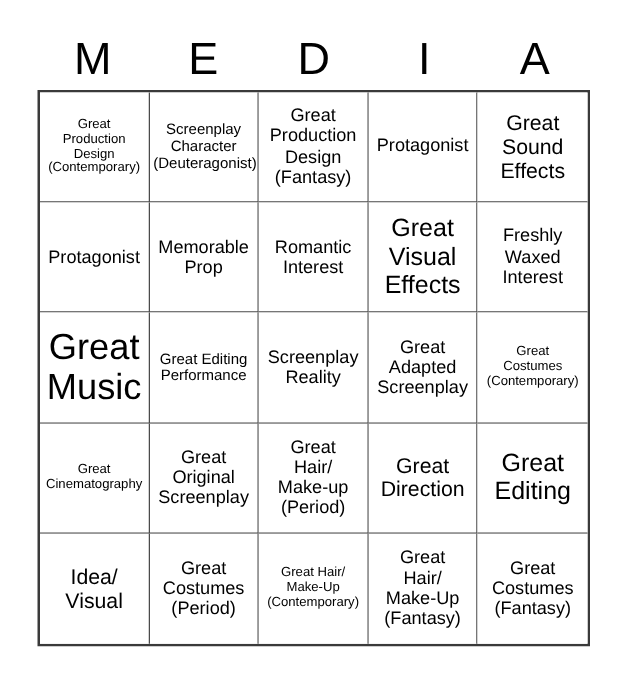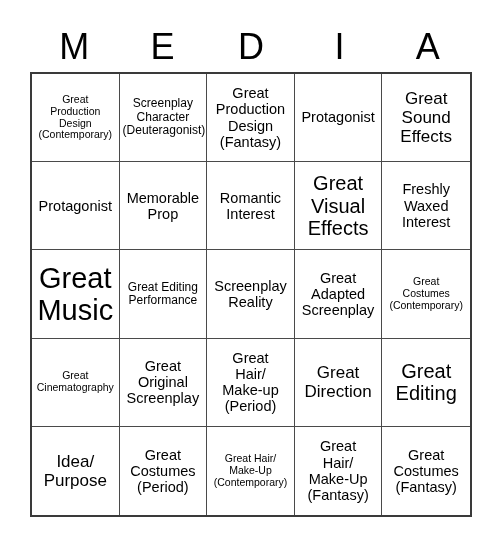--- a/index.html
+++ b/index.html
@@ -196,21 +196,21 @@
       <div class="cell">
         <span class="cell-text fs-lg">Great
 Direction</span>
       </div>
       <div class="cell">
         <span class="cell-text fs-xl">Great
 Editing</span>
       </div>
       <div class="cell">
         <span class="cell-text fs-lg">Idea/
-Purpose</span>
+Visual</span>
       </div>
       <div class="cell">
         <span class="cell-text fs-md">Great
 Costumes
 (Period)</span>
       </div>
       <div class="cell">
         <span class="cell-text fs-xs">Great Hair/
 Make-Up
 (Contemporary)</span>

